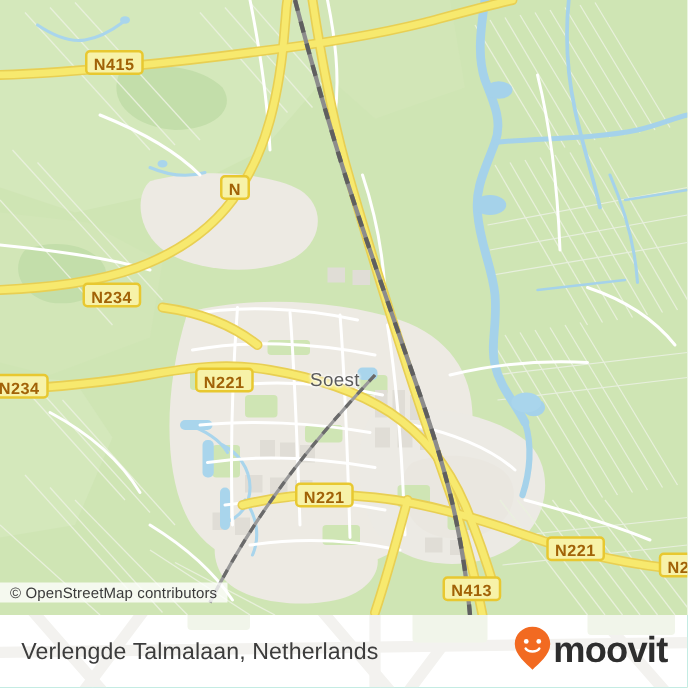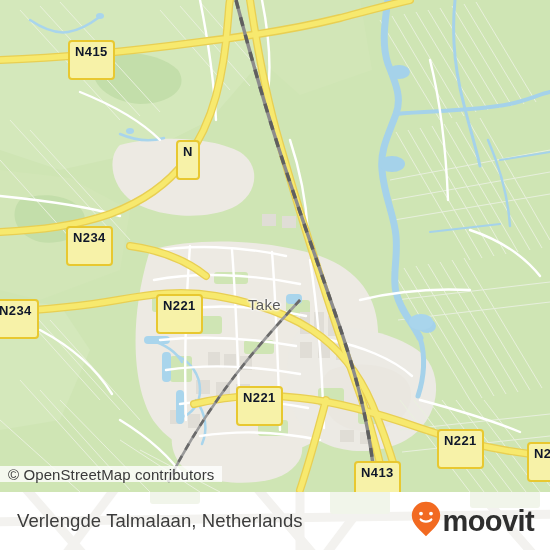--- a/index.html
+++ b/index.html
@@ -5,22 +5,22 @@
   html,body{margin:0;padding:0;background:#fff;}
   body{width:550px;height:550px;font-family:"Liberation Sans",sans-serif;overflow:hidden;}
   #app{position:relative;width:550px;height:550px;overflow:hidden;background:#fff;}
 
   
   .map{position:absolute;left:0;top:0;width:550px;height:492px;overflow:hidden;background:#cfe5b4;}
   .map svg{position:absolute;left:0;top:0;}
 
   
   .shield{position:absolute;background:#f7f2a8;border:2px solid #e8c830;border-radius:4px;
-          color:#0f172a;font-size:13px;font-weight:bold;line-height:1;
-          padding:3px 5px 20px 5px;letter-spacing:.4px;white-space:nowrap;
+          color:#a16207;font-size:13px;font-weight:bold;line-height:1;
+          padding:3px 5px 0 5px;letter-spacing:.4px;white-space:nowrap;
           font-family:"Liberation Sans",sans-serif;}
 
   
   .place{position:absolute;color:#5a5a5a;font-size:15px;letter-spacing:.3px;white-space:nowrap;
          text-shadow:0 0 3px #fff,0 0 3px #fff,0 0 3px #fff,0 0 2px #fff;}
 
   
   .card{position:absolute;left:190px;top:122px;width:170px;
         filter:drop-shadow(0 1px 3px rgba(0,0,0,.30));}
   .card-top{background:#22b573;background:#25b36b;height:100px;border-radius:3px 3px 0 0;
@@ -28,21 +28,21 @@
   .card-bot{background:#fff;height:39px;border-radius:0 0 3px 3px;
             display:flex;align-items:center;justify-content:center;}
   .card-label{color:#3b3b3b;font-size:17px;letter-spacing:.2px;}
   .card-tail{position:absolute;left:50%;top:161px;width:0;height:0;margin-left:-11px;
              border-left:11px solid transparent;border-right:11px solid transparent;
              border-top:13px solid #fff;}
   .pin-svg{display:block;}
 
   
   .attrib{position:absolute;left:0;top:466px;height:16px;display:flex;align-items:center;
-          padding:0 8px;background:rgba(255,255,255,.78);color:#3a3a3a;font-size:15px;
+          padding:0 8px;background:rgba(255,255,255,.78);color:#3a3a3a;font-size:12px;
           letter-spacing:.1px;}
 
   
   .bottom{position:absolute;left:0;top:492px;width:550px;height:58px;background:#14b8a6;overflow:hidden;}
   .bottom-bg{position:absolute;left:0;top:0;opacity:1;}
   .bottom-title{position:absolute;left:17px;top:50%;transform:translateY(-50%);
                 color:#3c3c3c;font-size:18.5px;letter-spacing:.1px;white-space:nowrap;}
   .brand{position:absolute;right:16px;top:50%;transform:translateY(-50%);
          display:flex;align-items:center;gap:2px;}
   .brand-word{color:#2e2e2e;font-size:29px;font-weight:bold;letter-spacing:-.6px;line-height:1;}
@@ -258,21 +258,21 @@
                  C348,350 358,384 364,412 C370,440 374,468 376,492" fill="none" stroke="#8c8c8c" stroke-width="3.4"></path>
         <path d="M236,0 C248,46 262,96 278,146 C296,202 316,258 334,310
                  C348,350 358,384 364,412 C370,440 374,468 376,492" fill="none" stroke="#5f5f5f" stroke-width="3.4" stroke-dasharray="9 9"></path>
 
         <path d="M300,300 C272,330 244,362 220,396 C200,424 182,454 168,482" fill="none" stroke="#9a9a9a" stroke-width="2.6"></path>
         <path d="M300,300 C272,330 244,362 220,396 C200,424 182,454 168,482" fill="none" stroke="#6a6a6a" stroke-width="2.6" stroke-dasharray="7 7"></path>
 
       </g>
     </svg>
 
-    <div class="place" style="left:248px;top:296px;">Take</div>
+    <div class="place" style="left:248px;top:296px;">Soest</div>
 
     <div class="shield" style="left:68px;top:40px;">N415</div>
     <div class="shield" style="left:176px;top:140px;">N</div>
     <div class="shield" style="left:66px;top:226px;">N234</div>
     <div class="shield" style="left:-8px;top:299px;">N234</div>
     <div class="shield" style="left:156px;top:294px;">N221</div>
     <div class="shield" style="left:236px;top:386px;">N221</div>
     <div class="shield" style="left:354px;top:461px;">N413</div>
     <div class="shield" style="left:437px;top:429px;">N221</div>
     <div class="shield" style="left:527px;top:442px;">N2</div>

